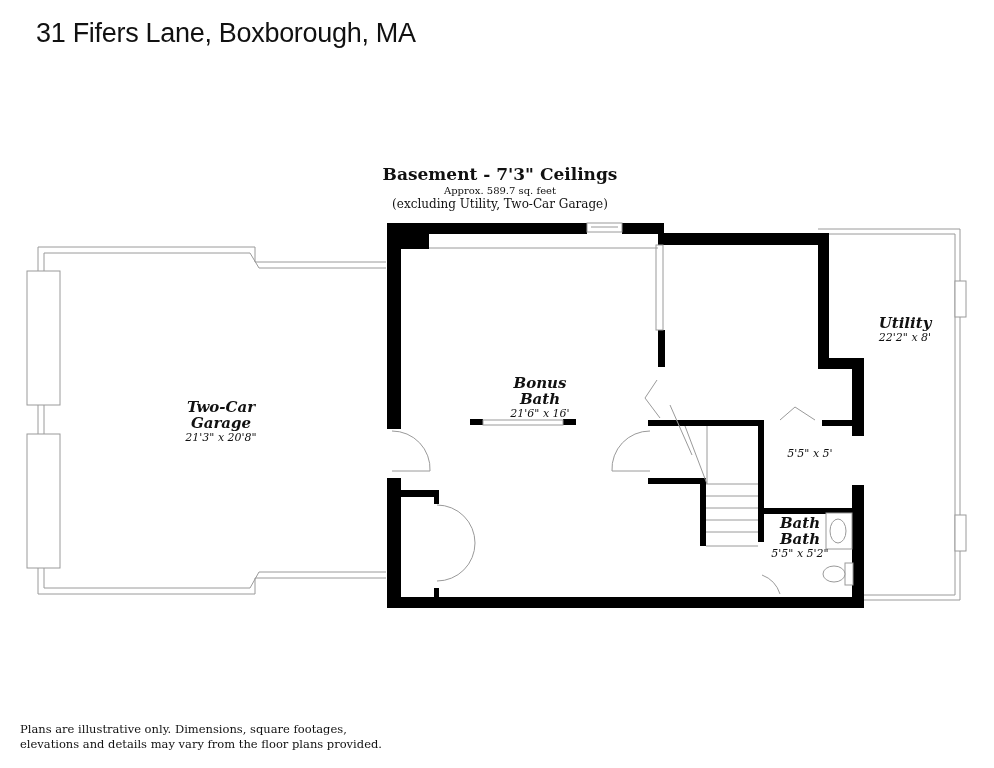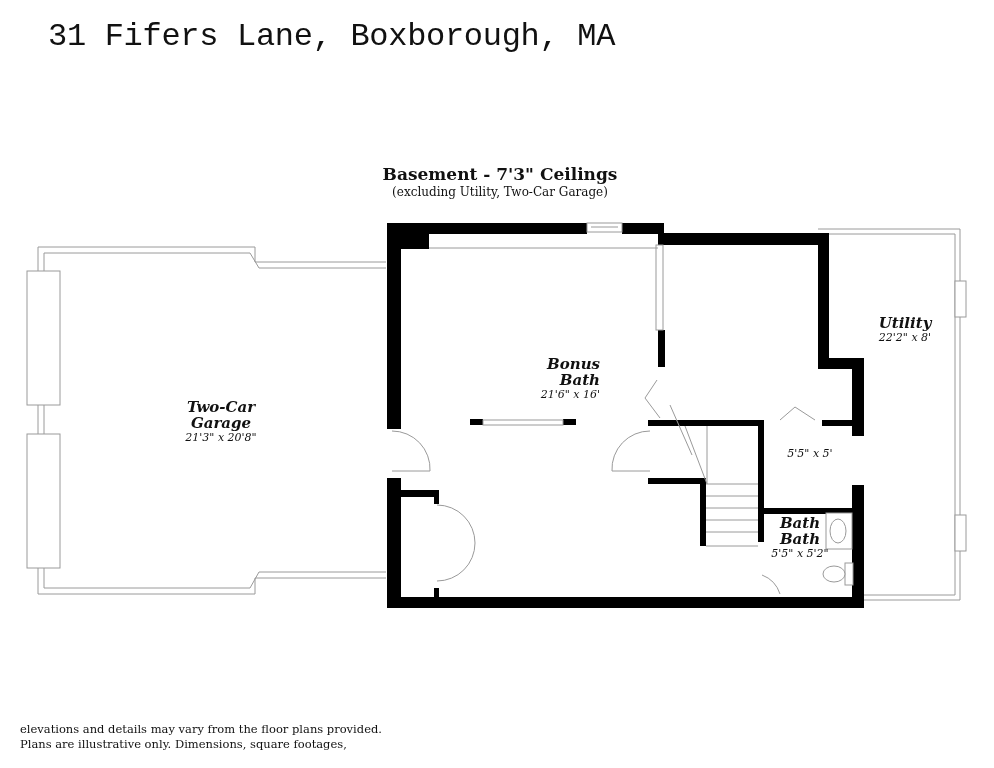--- a/index.html
+++ b/index.html
@@ -1,34 +1,35 @@
 <!DOCTYPE html>
 <html><head>
 <meta charset="utf-8">
 <style>
   html, body { margin:0; padding:0; background:#ffffff; }
   body { width:994px; height:768px; position:relative; overflow:hidden; font-family:"DejaVu Serif", serif; color:#111; }
-  .title { position:absolute; left:36px; top:18px; font-size:32px; font-family:Liberation Mono, monospace; font-weight:normal; letter-spacing:-0.3px;margin-left:12px; }
+  .title { position:absolute; left:36px; top:18px; font-size:27px; font-family:Liberation Sans, sans-serif; font-weight:normal; letter-spacing:-0.3px; }
   .floor-head { position:absolute; left:360px; top:164px; width:280px; text-align:center; }
   .floor-name { font-size:17px; font-weight:bold; display:block; }
   .floor-area { font-size:10px; display:block; margin-top:1px; }
   .floor-note { font-size:12px; display:block; margin-top:1px; }
   .disclaimer { position:absolute; left:20px; top:722px; font-size:11.5px; line-height:15px; width:380px; }
   svg.plan { position:absolute; left:0; top:0; }
   .room-label { position:absolute; text-align:center; line-height:1.05;font-style:italic; }
   .room-name { font-size:15px; font-weight:bold; display:block; }
   .room-dim { font-size:11px; display:block; }
 </style>
 </head>
 <body>
 
 <div class="title">31 Fifers Lane, Boxborough, MA</div>
 
 <div class="floor-head">
   <span class="floor-name">Basement - 7'3" Ceilings</span>
+  <span class="floor-area">Approx. 589.7 sq. feet</span>
   <span class="floor-note">(excluding Utility, Two-Car Garage)</span>
 </div>
 
 <svg class="plan" width="994" height="768" viewBox="0 0 994 768" xmlns="http://www.w3.org/2000/svg">
 
   <g fill="none" stroke="#9a9a9a" stroke-width="1">
     <polyline points="386,262 255,262 255,247 38,247 38,594 255,594 255,578 386,578"></polyline>
     <polyline points="386,268 259,268 250,253 44,253 44,588 250,588 259,572 386,572"></polyline>
   </g>
 
@@ -116,21 +117,21 @@
     <ellipse cx="834" cy="574" rx="11" ry="8"></ellipse>
   </g>
 </svg>
 
 <div class="room-label" style="left:161px; top:400px; width:120px;">
   <span class="room-name">Two-Car</span>
   <span class="room-name">Garage</span>
   <span class="room-dim">21'3" x 20'8"</span>
 </div>
 
-<div class="room-label" style="left:480px; top:357px; width:120px;text-align:right;">
+<div class="room-label" style="left:480px; top:376px; width:120px;">
   <span class="room-name">Bonus</span>
   <span class="room-name">Bath</span>
   <span class="room-dim">21'6" x 16'</span>
 </div>
 
 <div class="room-label" style="left:855px; top:316px; width:100px;">
   <span class="room-name">Utility</span>
   <span class="room-dim">22'2" x 8'</span>
 </div>
 
@@ -138,15 +139,15 @@
   <span class="room-dim">5'5" x 5'</span>
 </div>
 
 <div class="room-label" style="left:755px; top:516px; width:90px;">
   <span class="room-name">Bath</span>
   <span class="room-name">Bath</span>
   <span class="room-dim">5'5" x 5'2"</span>
 </div>
 
 <div class="disclaimer">
+  <div>Plans are illustrative only. Dimensions, square footages,</div>
   <div>elevations and details may vary from the floor plans provided.</div>
-  <div>Plans are illustrative only. Dimensions, square footages,</div>
 </div>
 
 </body></html>

